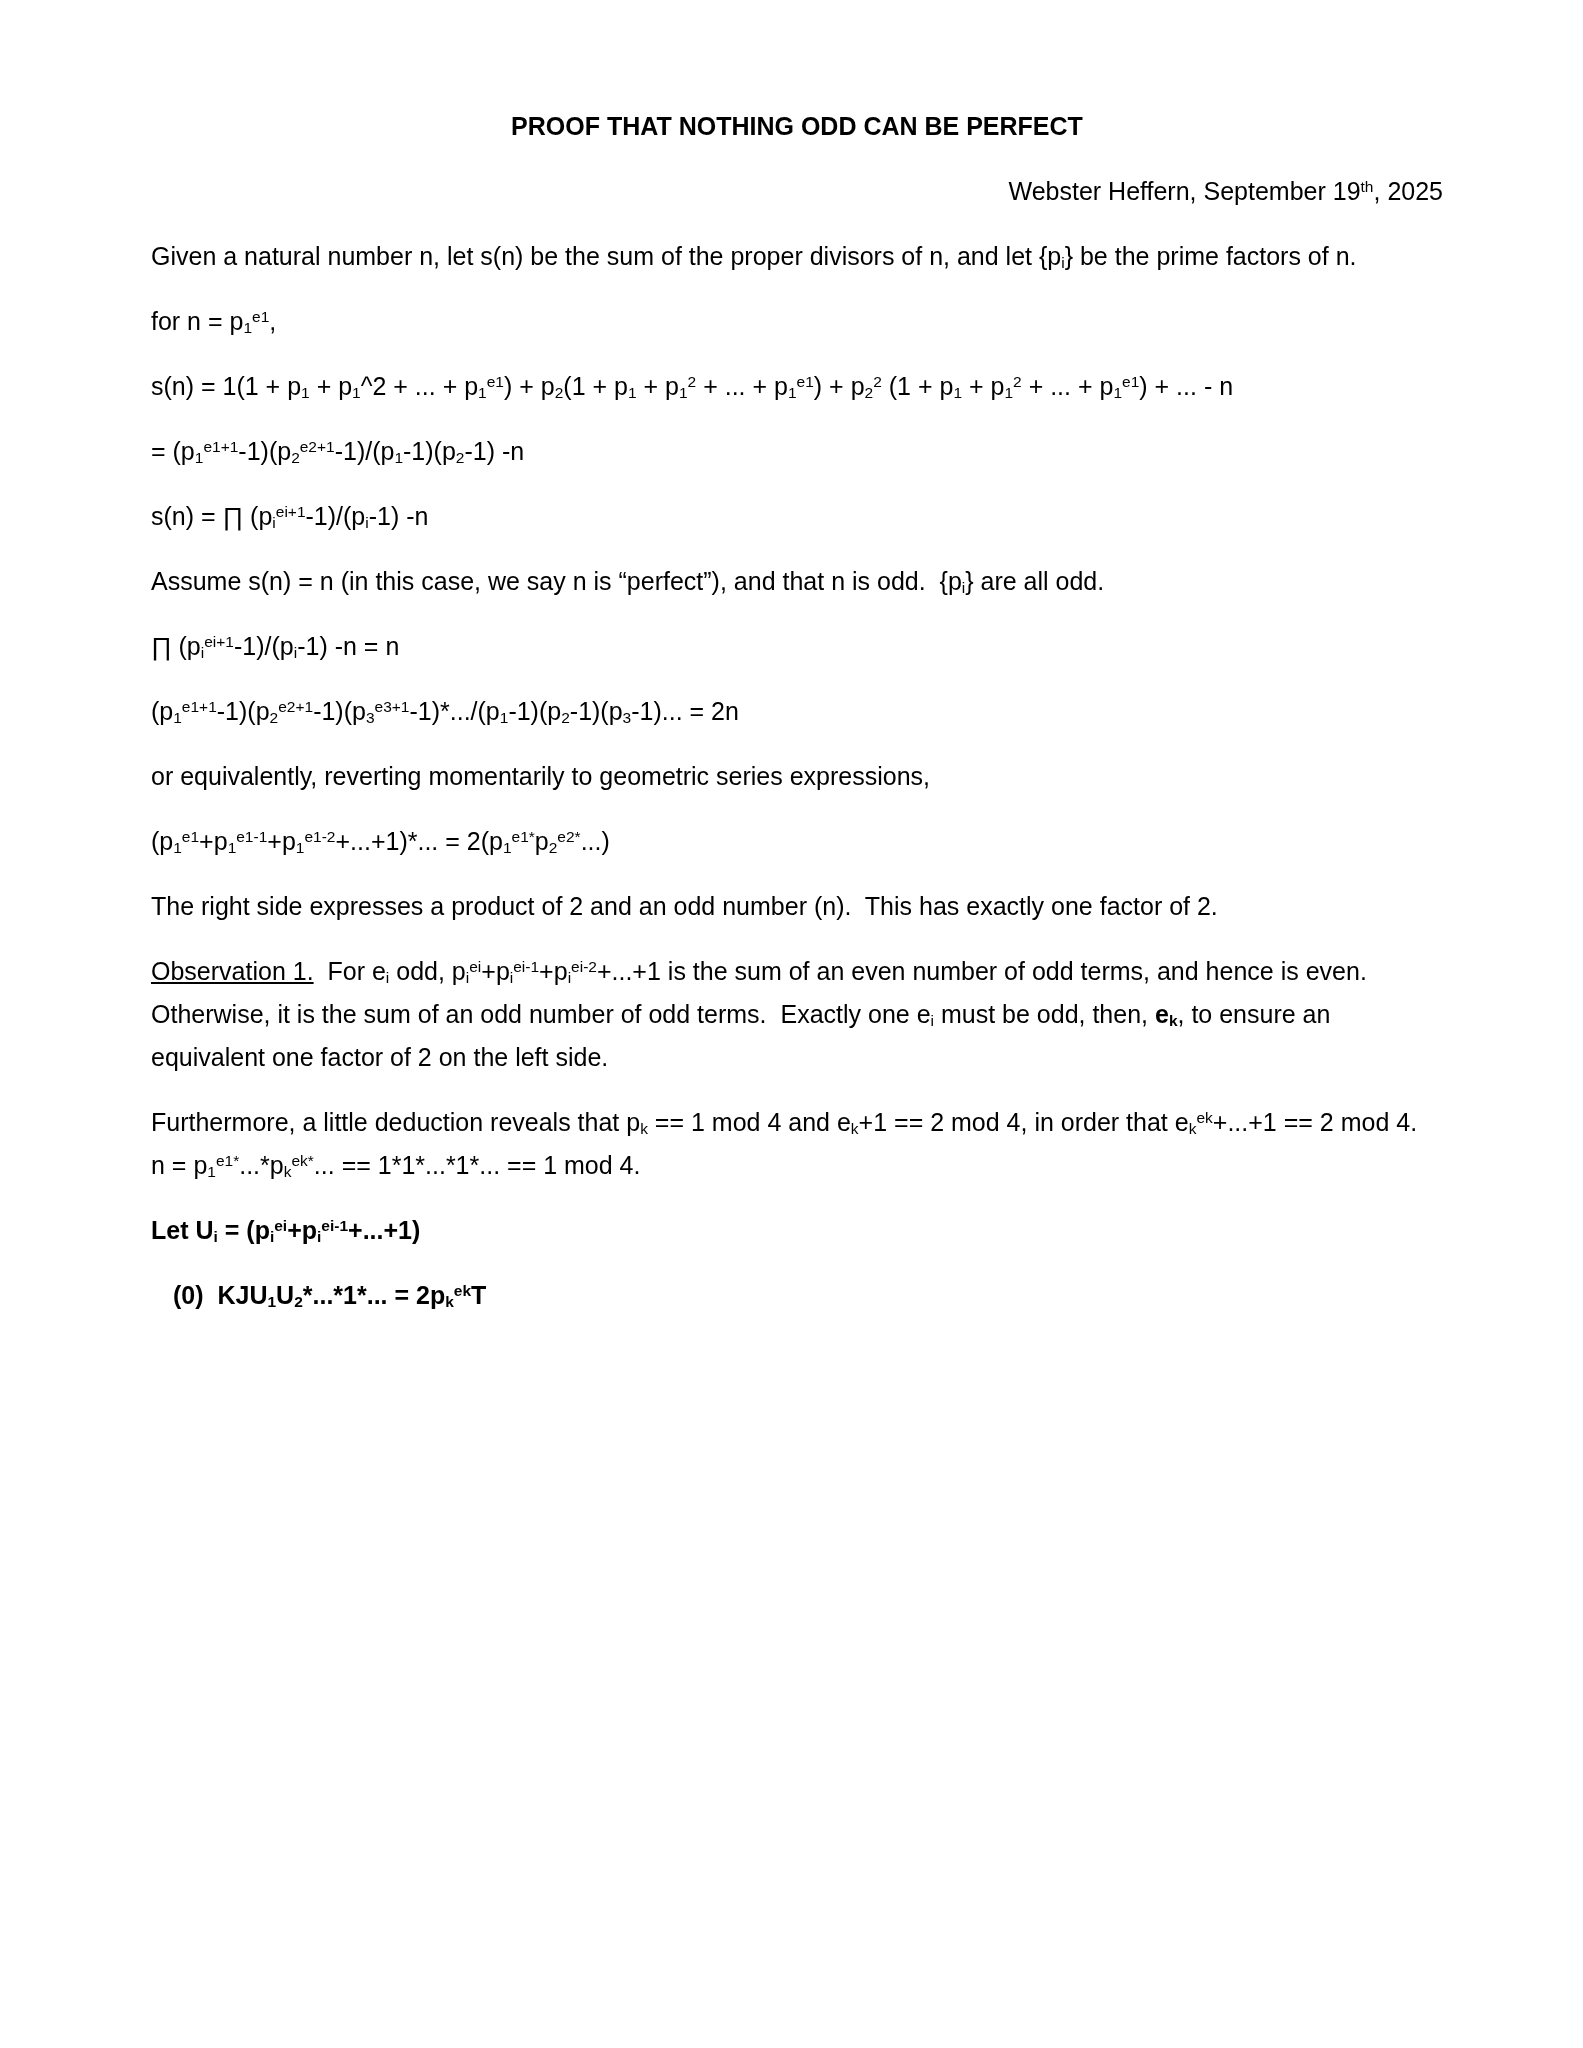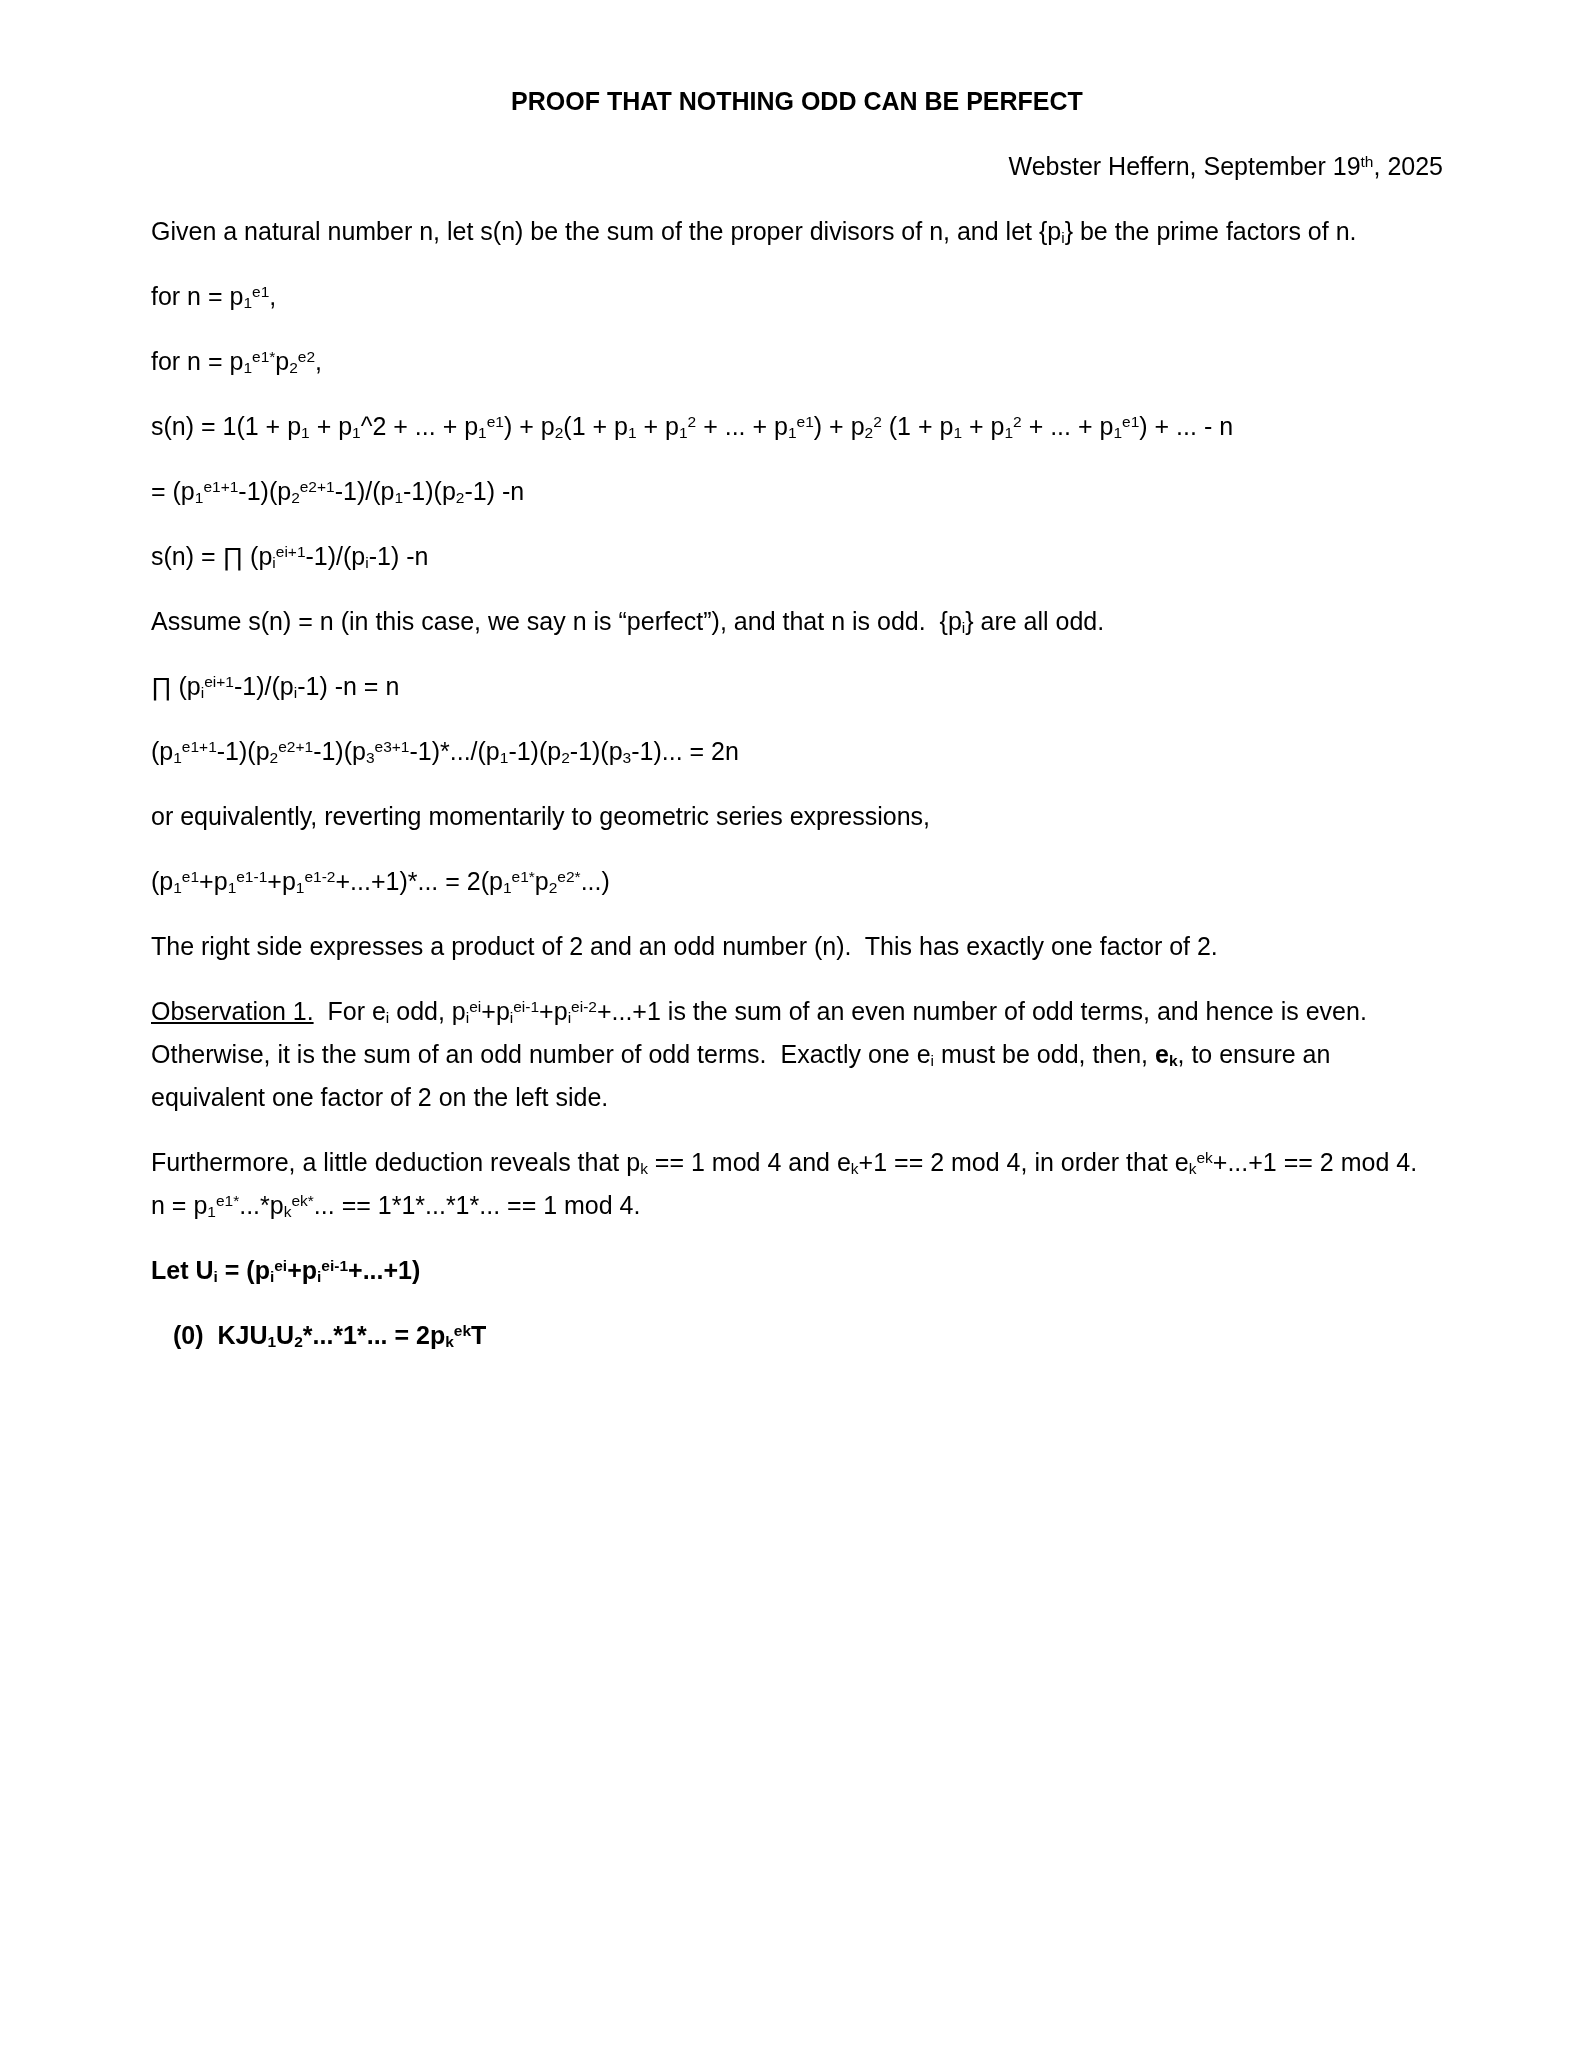--- a/index.html
+++ b/index.html
@@ -5,21 +5,21 @@
   html, body {
     margin: 0;
     padding: 0;
     background: #ffffff;
   }
   .page {
     position: relative;
     width: 1583px;
     height: 2048px;
     box-sizing: border-box;
-    padding: 80px 140px 60px 151px;
+    padding: 105px 140px 60px 151px;
     background: #ffffff;
     color: #000000;
     font-family: "Liberation Sans", "DejaVu Sans", sans-serif;
     font-size: 25px;
     overflow: hidden;
   }
   .para {
     margin: 0 0 22px 0;
     line-height: 43px;
     white-space: pre-wrap;
@@ -40,21 +40,20 @@
   .u { text-decoration: underline; }
 </style>
 </head>
 <body>
 
 <main class="page">
   <p class="para title"><span>PROOF THAT NOTHING ODD CAN BE PERFECT</span></p>
   <p class="para byline"><span>Webster Heffern, September 19</span><sup>th</sup><span>, 2025</span></p>
   <p class="para"><span>Given a natural number n, let s(n) be the sum of the proper divisors of n, and let {p</span><sub>i</sub><span>} be the prime factors of n.</span></p>
   <p class="para"><span>for n = p</span><sub>1</sub><sup>e1</sup><span>,</span></p>
-  <p class="para"><span>for n = p</span><sub>1</sub><sup>e1*</sup><span>p</span><sub>2</sub><sup>e2</sup><span>,</span></p>
   <p class="para"><span>s(n) = 1(1 + p</span><sub>1</sub><span> + p</span><sub>1</sub><span>^2 + ... + p</span><sub>1</sub><sup>e1</sup><span>) + p</span><sub>2</sub><span>(1 + p</span><sub>1</sub><span> + p</span><sub>1</sub><sup>2</sup><span> + ... + p</span><sub>1</sub><sup>e1</sup><span>) + p</span><sub>2</sub><sup>2</sup><span> (1 + p</span><sub>1</sub><span> + p</span><sub>1</sub><sup>2</sup><span> + ... + p</span><sub>1</sub><sup>e1</sup><span>) + ... - n</span></p>
   <p class="para"><span>= (p</span><sub>1</sub><sup>e1+1</sup><span>-1)(p</span><sub>2</sub><sup>e2+1</sup><span>-1)/(p</span><sub>1</sub><span>-1)(p</span><sub>2</sub><span>-1) -n</span></p>
   <p class="para"><span>s(n) = ∏ (p</span><sub>i</sub><sup>ei+1</sup><span>-1)/(p</span><sub>i</sub><span>-1) -n</span></p>
   <p class="para"><span>Assume s(n) = n (in this case, we say n is “perfect”), and that n is odd.  {p</span><sub>i</sub><span>} are all odd.</span></p>
   <p class="para"><span>∏ (p</span><sub>i</sub><sup>ei+1</sup><span>-1)/(p</span><sub>i</sub><span>-1) -n = n</span></p>
   <p class="para"><span>(p</span><sub>1</sub><sup>e1+1</sup><span>-1)(p</span><sub>2</sub><sup>e2+1</sup><span>-1)(p</span><sub>3</sub><sup>e3+1</sup><span>-1)*.../(p</span><sub>1</sub><span>-1)(p</span><sub>2</sub><span>-1)(p</span><sub>3</sub><span>-1)... = 2n</span></p>
   <p class="para"><span>or equivalently, reverting momentarily to geometric series expressions,</span></p>
   <p class="para"><span>(p</span><sub>1</sub><sup>e1</sup><span>+p</span><sub>1</sub><sup>e1-1</sup><span>+p</span><sub>1</sub><sup>e1-2</sup><span>+...+1)*... = 2(p</span><sub>1</sub><sup>e1*</sup><span>p</span><sub>2</sub><sup>e2*</sup><span>...)</span></p>
   <p class="para"><span>The right side expresses a product of 2 and an odd number (n).  This has exactly one factor of 2.</span></p>
   <p class="para"><span class="u">Observation 1.</span><span>  For e</span><sub>i</sub><span> odd, p</span><sub>i</sub><sup>ei</sup><span>+p</span><sub>i</sub><sup>ei-1</sup><span>+p</span><sub>i</sub><sup>ei-2</sup><span>+...+1 is the sum of an even number of odd terms, and hence is even.  Otherwise, it is the sum of an odd number of odd terms.  Exactly one e</span><sub>i</sub><span> must be odd, then, </span><span class="b">e</span><sub class="b">k</sub><span>, to ensure an equivalent one factor of 2 on the left side.</span></p>

